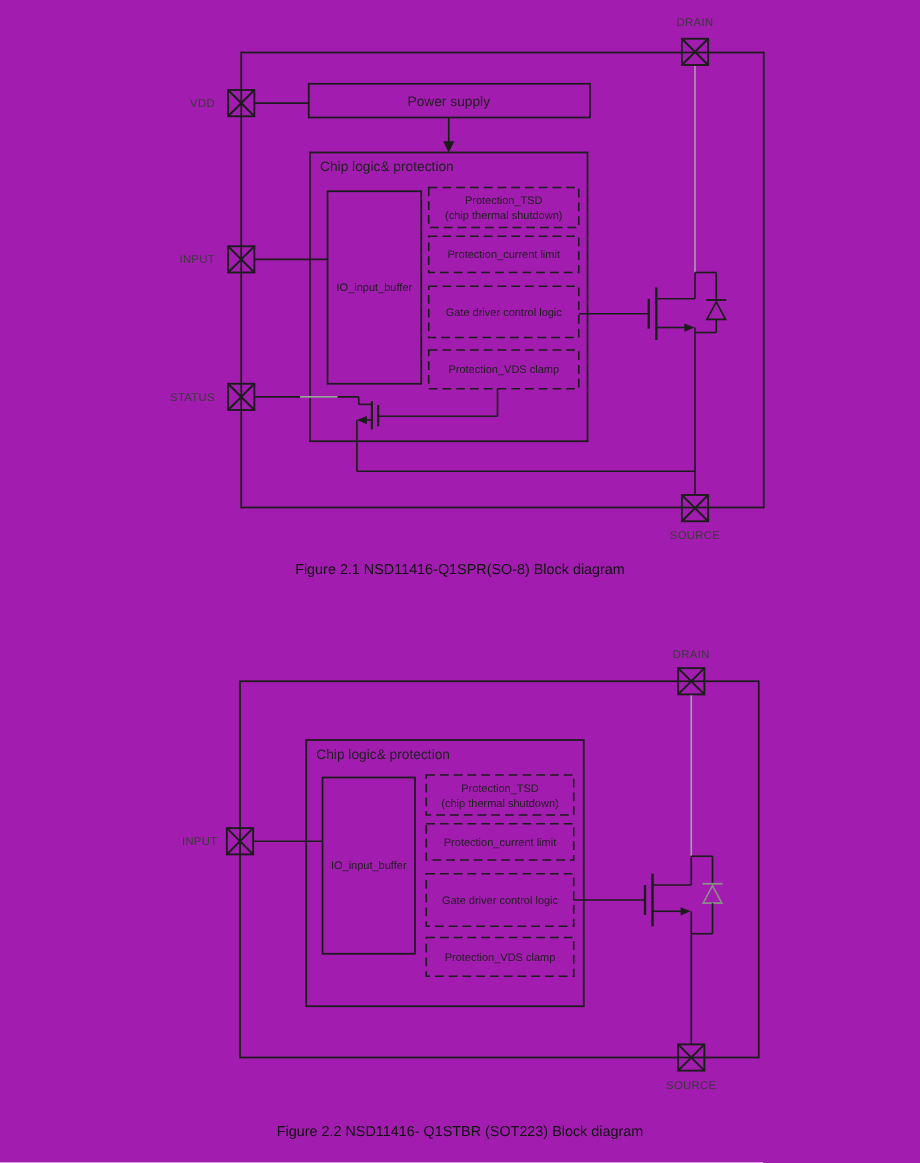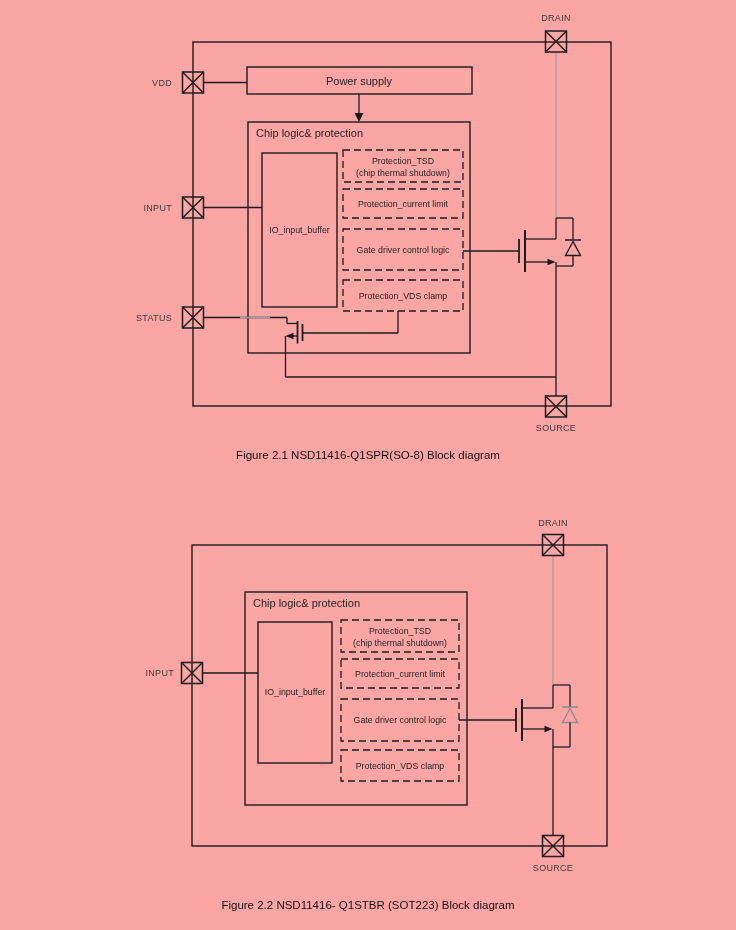--- a/index.html
+++ b/index.html
@@ -1,19 +1,19 @@
 <!DOCTYPE html>
 <html><head>
 <meta charset="utf-8">
 <style>
   html,body{margin:0;padding:0;background:#ffffff;}
   .page{
     position:relative;
     width:736px;height:930px;
-    background:#fca5a5;
+    background:#a21caf;
     font-family:"Liberation Sans",sans-serif;
     overflow:hidden;
   }
   svg text{
     font-family:"Liberation Sans",sans-serif;
     fill:#1f1f1f;
   }
   .t-label{font-size:9px;letter-spacing:.3px;fill:#3a3a3a;}
   .blk-title{font-size:11px;}
   .blk-txt{font-size:8.8px;}

